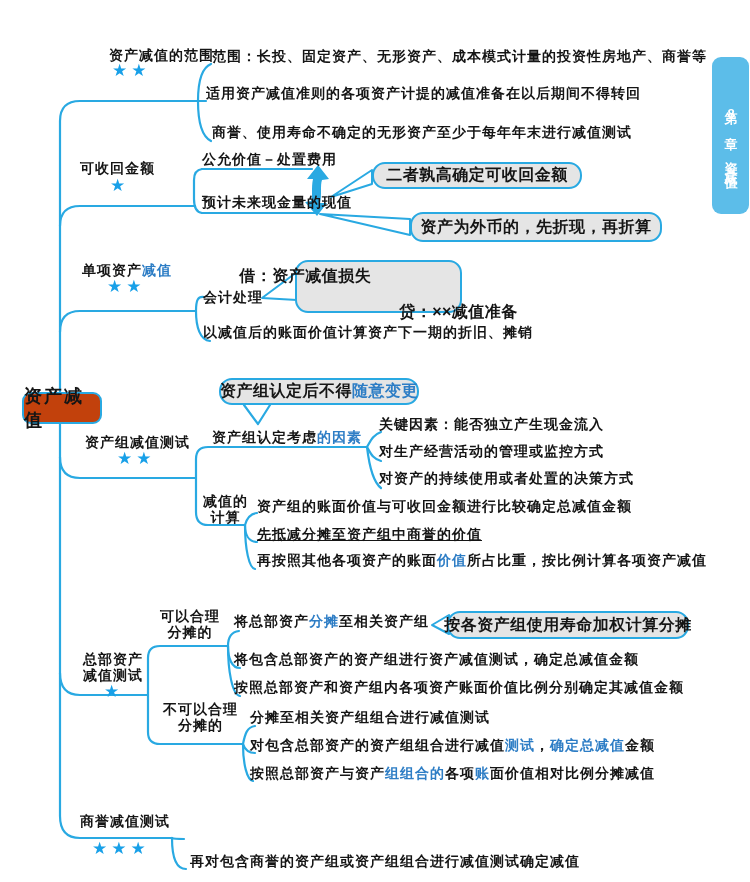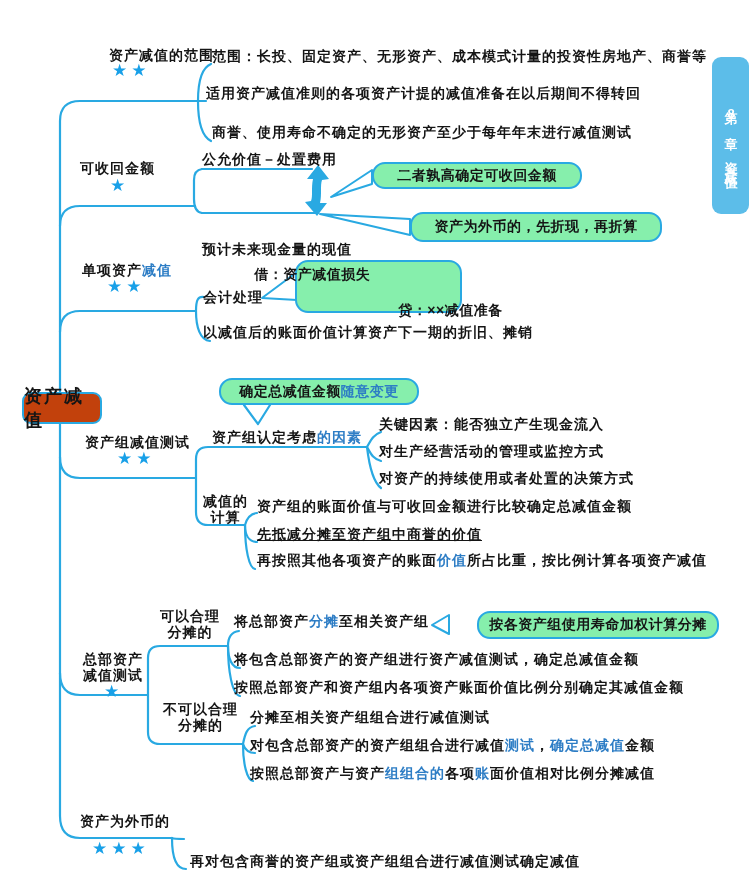--- a/index.html
+++ b/index.html
@@ -11,22 +11,22 @@
   #page{position:relative;width:750px;height:882px;background:var(--bg);overflow:hidden;}
   svg.wires{position:absolute;left:0;top:0;width:750px;height:882px;z-index:1;}
   .ln{fill:none;stroke:var(--line);stroke-width:2.2;stroke-linecap:round;stroke-linejoin:round;}
   .wedge{fill:#ffffff;stroke:var(--line);stroke-width:2;stroke-linejoin:round;}
   .solid{fill:var(--line);stroke:none;}
   .node{position:absolute;white-space:nowrap;font-weight:bold;font-size:14px;
         letter-spacing:1px;color:var(--ink);z-index:2;line-height:16px;}
   .node .hl{color:var(--hl);}
   .star{position:absolute;color:var(--star);font-size:17px;letter-spacing:4px;
         white-space:nowrap;z-index:2;line-height:18px;}
-  .callout{position:absolute;border:2px solid var(--line);border-radius:13px;background:#86efac;
-        display:flex;align-items:center;justify-content:center;font-weight:bold;font-size:14px;
+  .callout{position:absolute;border:2px solid var(--line);border-radius:13px;background:#e5e5e5;
+        display:flex;align-items:center;justify-content:center;font-weight:bold;font-size:16px;
         letter-spacing:0.5px;color:var(--ink);white-space:nowrap;z-index:2;}
   .callout .hl{color:var(--hl);}
   .entrybox{align-items:flex-start;padding:4px 10px;}
   .entrybox .l2{margin-left:28px;margin-top:36px;}
   .rootbox{position:absolute;border:2px solid var(--line);border-radius:9px;background:#c2410c;
         display:flex;align-items:center;justify-content:center;font-weight:bold;font-size:18px;
         letter-spacing:2px;color:var(--ink);z-index:2;}
   .ctr{text-align:center;}
   .sidetab{position:absolute;background:var(--tab-bg);color:var(--tab-ink);border-radius:9px;
         display:flex;align-items:center;justify-content:center;writing-mode:vertical-rl;
@@ -89,37 +89,37 @@
 
   <div class="node" style="left:80px;top:47px;margin-left:29px;">资产减值的范围</div>
   <div class="star" style="left:112px;top:62px;">★★</div>
   <div class="node" style="left:212px;top:48px;">范围：长投、固定资产、无形资产、成本模式计量的投资性房地产、商誉等</div>
   <div class="node" style="left:206px;top:85px;">适用资产减值准则的各项资产计提的减值准备在以后期间不得转回</div>
   <div class="node" style="left:212px;top:124px;">商誉、使用寿命不确定的无形资产至少于每年年末进行减值测试</div>
 
   <div class="node" style="left:80px;top:160px;">可收回金额</div>
   <div class="star" style="left:110px;top:177px;">★</div>
   <div class="node" style="left:202px;top:151px;">公允价值－处置费用</div>
-  <div class="node" style="left:202px;top:194px;margin-top:47px;">预计未来现金量的现值</div>
+  <div class="node" style="left:202px;top:194px;">预计未来现金量的现值</div>
   <div class="callout" style="left:372px;top:162px;width:210px;height:27px;">二者孰高确定可收回金额</div>
   <div class="callout" style="left:410px;top:212px;width:252px;height:30px;">资产为外币的，先折现，再折算</div>
 
   <div class="node" style="left:82px;top:262px;"><span>单项资产</span><span class="hl">减值</span></div>
   <div class="star" style="left:107px;top:278px;">★★</div>
   <div class="node" style="left:203px;top:289px;">会计处理</div>
   <div class="callout entrybox" style="left:295px;top:260px;width:167px;height:53px;">
     <span>借：资产减值损失</span>
     <span class="l2">贷：××减值准备</span>
   </div>
   <div class="node" style="left:203px;top:324px;">以减值后的账面价值计算资产下一期的折旧、摊销</div>
 
   <div class="node" style="left:85px;top:434px;">资产组减值测试</div>
   <div class="star" style="left:117px;top:450px;">★★</div>
   <div class="callout" style="left:219px;top:378px;width:200px;height:27px;">
-      <span>确定总减值金额</span>
+      <span>资产组认定后不得</span>
       <span class="hl">随意变更</span>
     </div>
   <div class="node" style="left:212px;top:429px;"><span>资产组认定考虑</span><span class="hl">的因素</span></div>
   <div class="node" style="left:379px;top:416px;">关键因素：能否独立产生现金流入</div>
   <div class="node" style="left:379px;top:443px;">对生产经营活动的管理或监控方式</div>
   <div class="node" style="left:379px;top:470px;">对资产的持续使用或者处置的决策方式</div>
   <div class="node ctr" style="left:203px;top:493px;">
     <div>减值的</div>
     <div>计算</div>
   </div>
@@ -130,30 +130,30 @@
   <div class="node ctr" style="left:83px;top:651px;">
     <div>总部资产</div>
     <div>减值测试</div>
   </div>
   <div class="star" style="left:104px;top:683px;">★</div>
   <div class="node ctr" style="left:160px;top:608px;">
     <div>可以合理</div>
     <div>分摊的</div>
   </div>
   <div class="node" style="left:234px;top:613px;"><span>将总部资产</span><span class="hl">分摊</span><span>至相关资产组</span></div>
-  <div class="callout" style="left:447px;top:611px;width:242px;height:28px;margin-left:30px;">按各资产组使用寿命加权计算分摊</div>
+  <div class="callout" style="left:447px;top:611px;width:242px;height:28px;">按各资产组使用寿命加权计算分摊</div>
   <div class="node" style="left:234px;top:651px;">将包含总部资产的资产组进行资产减值测试，确定总减值金额</div>
   <div class="node" style="left:234px;top:679px;">按照总部资产和资产组内各项资产账面价值比例分别确定其减值金额</div>
   <div class="node ctr" style="left:163px;top:701px;">
     <div>不可以合理</div>
     <div>分摊的</div>
   </div>
   <div class="node" style="left:250px;top:709px;">分摊至相关资产组组合进行减值测试</div>
   <div class="node" style="left:250px;top:737px;"><span>对包含总部资产的资产组组合进行减值</span><span class="hl">测试</span><span>，</span><span class="hl">确定总减值</span><span>金额</span></div>
   <div class="node" style="left:250px;top:765px;"><span>按照总部资产与资产</span><span class="hl">组组合的</span><span>各项</span><span class="hl">账</span><span>面价值相对比例分摊减值</span></div>
 
-  <div class="node" style="left:80px;top:813px;">资产为外币的</div>
+  <div class="node" style="left:80px;top:813px;">商誉减值测试</div>
   <div class="star" style="left:92px;top:840px;">★★★</div>
   <div class="node" style="left:190px;top:853px;">再对包含商誉的资产组或资产组组合进行减值测试确定减值</div>
 
   <div class="sidetab" style="left:712px;top:57px;width:37px;height:157px;">第8章 资产减值</div>
 
 </div>
 
 </body></html>

